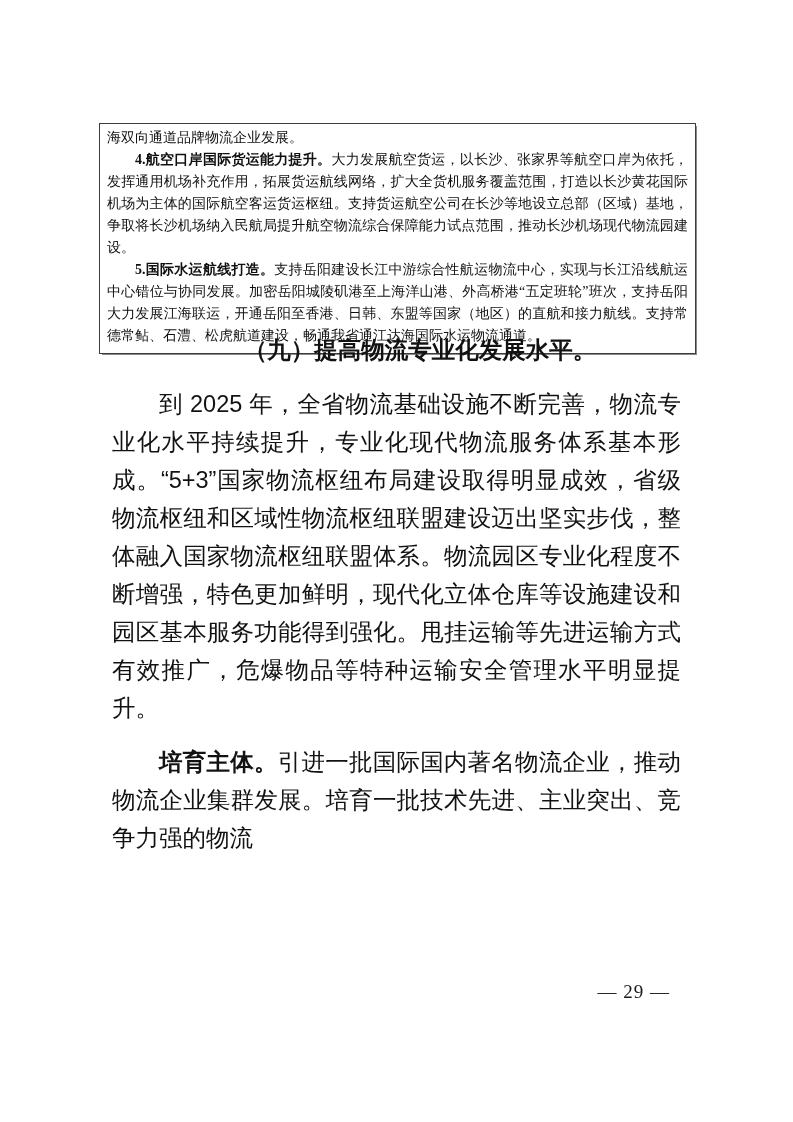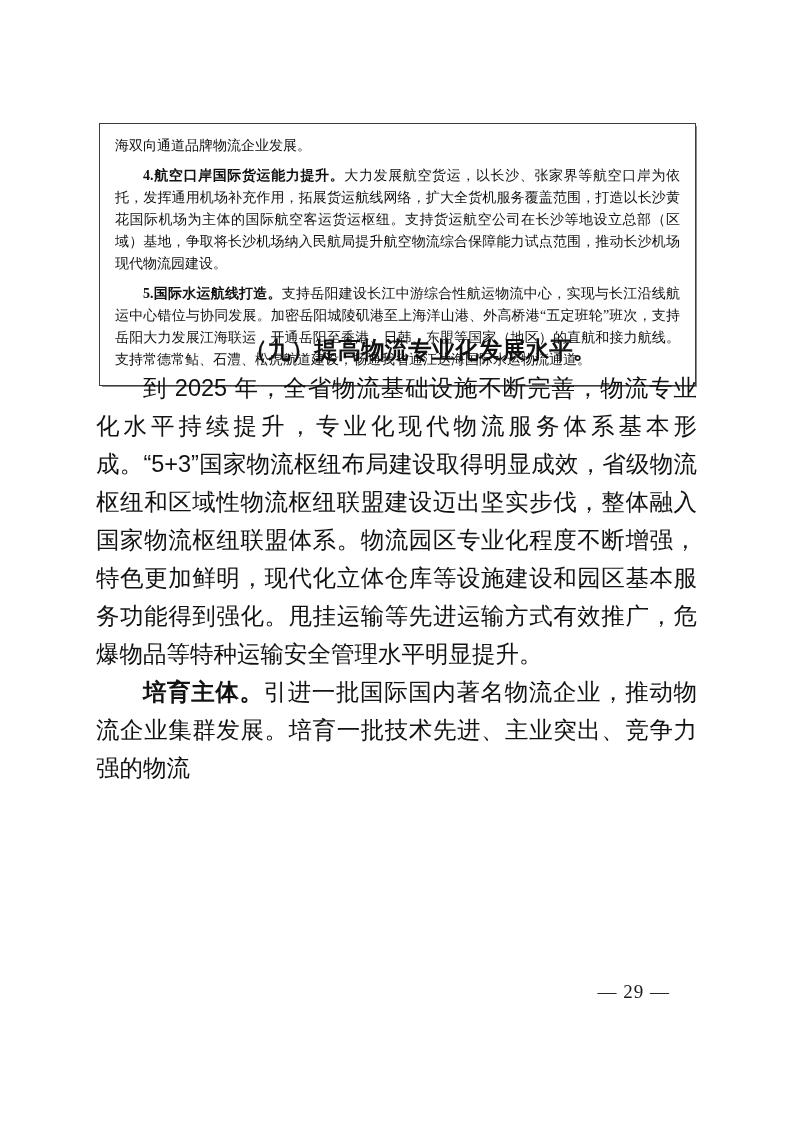--- a/index.html
+++ b/index.html
@@ -11,32 +11,32 @@
 
   
   .callout{
     position:absolute;left:99px;top:123px;width:581px;
     border:1px solid #3c3c3c;
     box-shadow:2px 2px 0 -1px #8a8a8a;
     padding:3px 7px 6px 7px;
     font-family:"Liberation Serif","DejaVu Serif",serif;
     font-size:14px;line-height:22px;text-align:justify;color:#101010;
   }
-  .box-p{margin:8px;}
+  .box-p{margin:0;}
   .box-p.indent{text-indent:2em;}
   .box-p b{font-weight:bold;}
 
   
   .main{
     position:absolute;left:96px;top:331px;width:601px;
     font-size:23.5px;line-height:38px;text-align:justify;color:#121212;
   }
   .h-section,.h-sub{margin:0;font-weight:bold;text-indent:2em;text-align:center;}
   .num{font-family:"Liberation Serif","DejaVu Serif",serif;}
-  .body-p{margin:0;text-indent:2em;}
+  .body-p{margin:16px;text-indent:2em;}
   .body-p b{font-weight:bold;}
 
   .page-number{
     position:absolute;top:978px;right:123px;
     font-family:"Liberation Serif","DejaVu Serif",serif;
     font-size:19px;line-height:28px;color:#1a1a1a;letter-spacing:1px;
   }
 </style>
 </head>
 <body>

